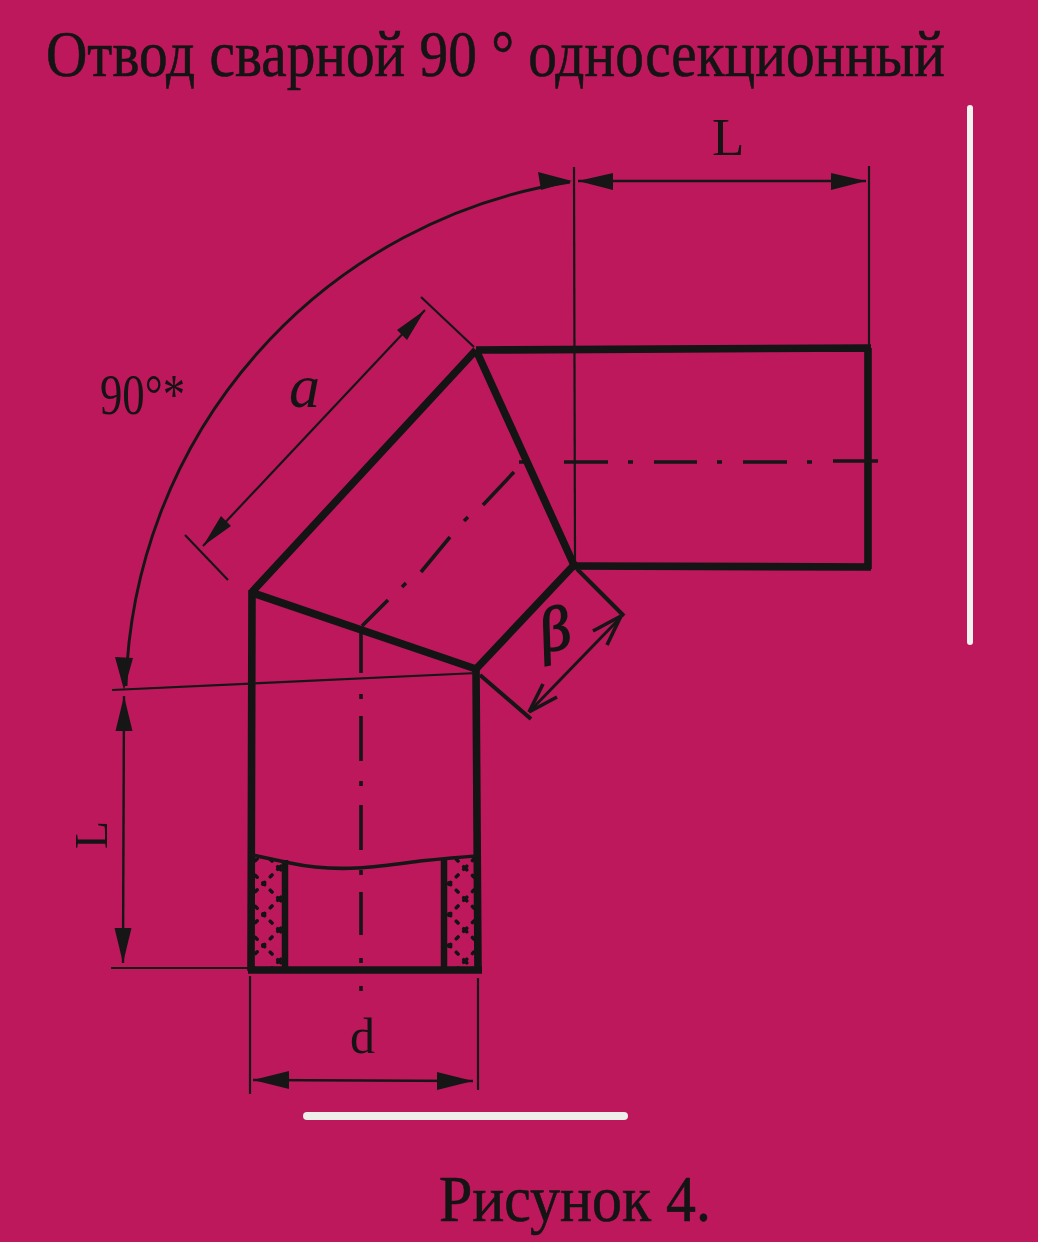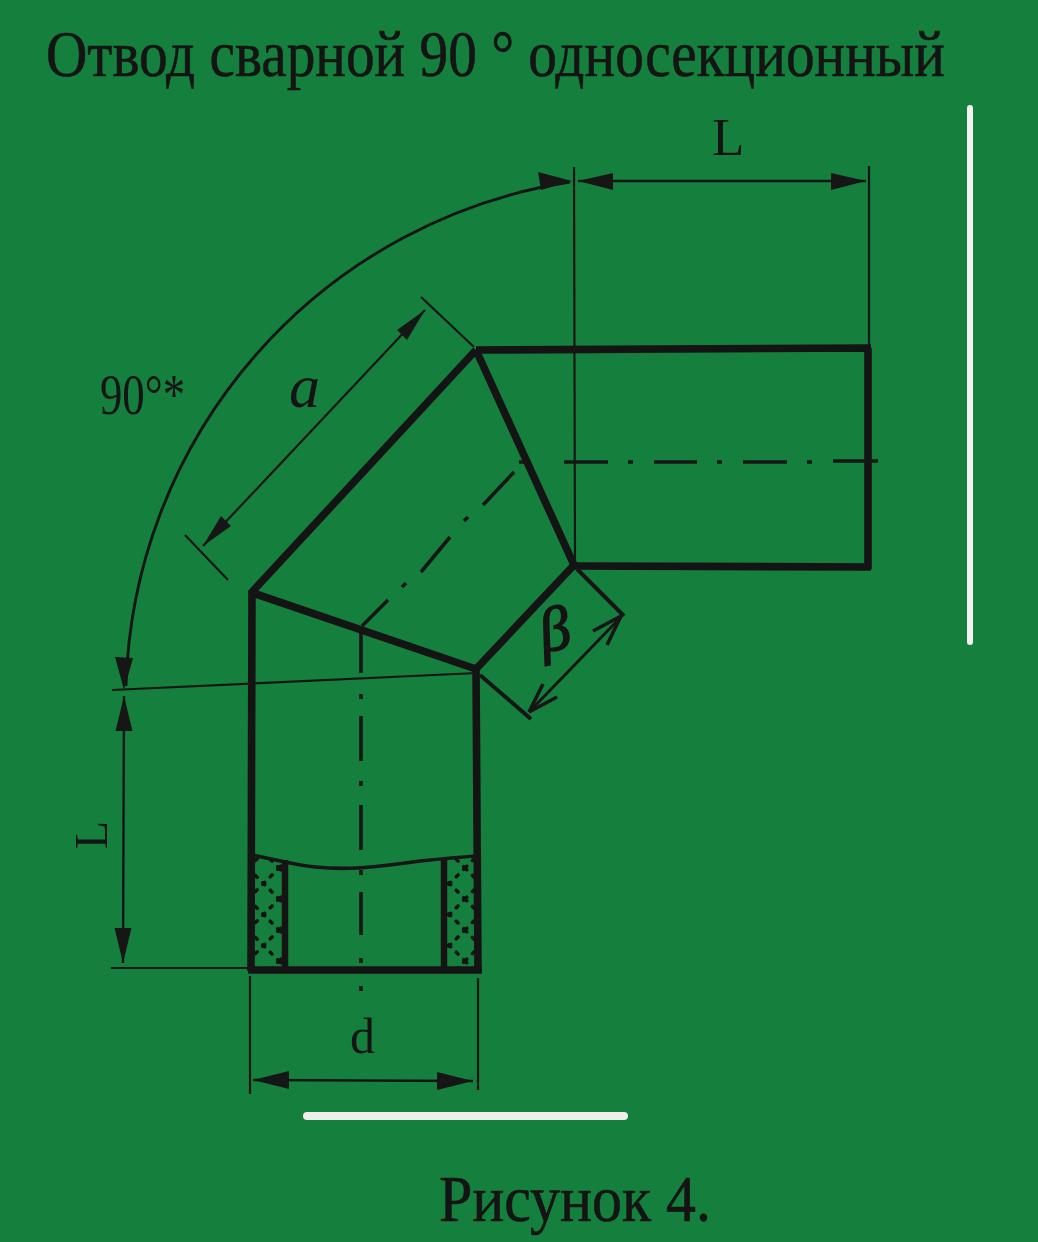--- a/index.html
+++ b/index.html
@@ -1,16 +1,16 @@
 <!DOCTYPE html>
 <html><head>
 <meta charset="utf-8">
 <style>
   html,body{margin:0;padding:0;background:#ffffff;}
-  .page{position:relative;width:1038px;height:1242px;background:#15803d;overflow:hidden;
+  .page{position:relative;width:1038px;height:1242px;background:#be185d;overflow:hidden;
         font-family:"Liberation Serif", serif;}
   svg{position:absolute;left:0;top:0;}
   text{fill:#141414;}
 </style>
 </head>
 <body>
 <div class="page">
 <svg width="1038" height="1242" viewBox="0 0 1038 1242" font-family="Liberation Serif, serif">
   <defs>
     <pattern id="xhatch" width="31" height="31" patternUnits="userSpaceOnUse">

